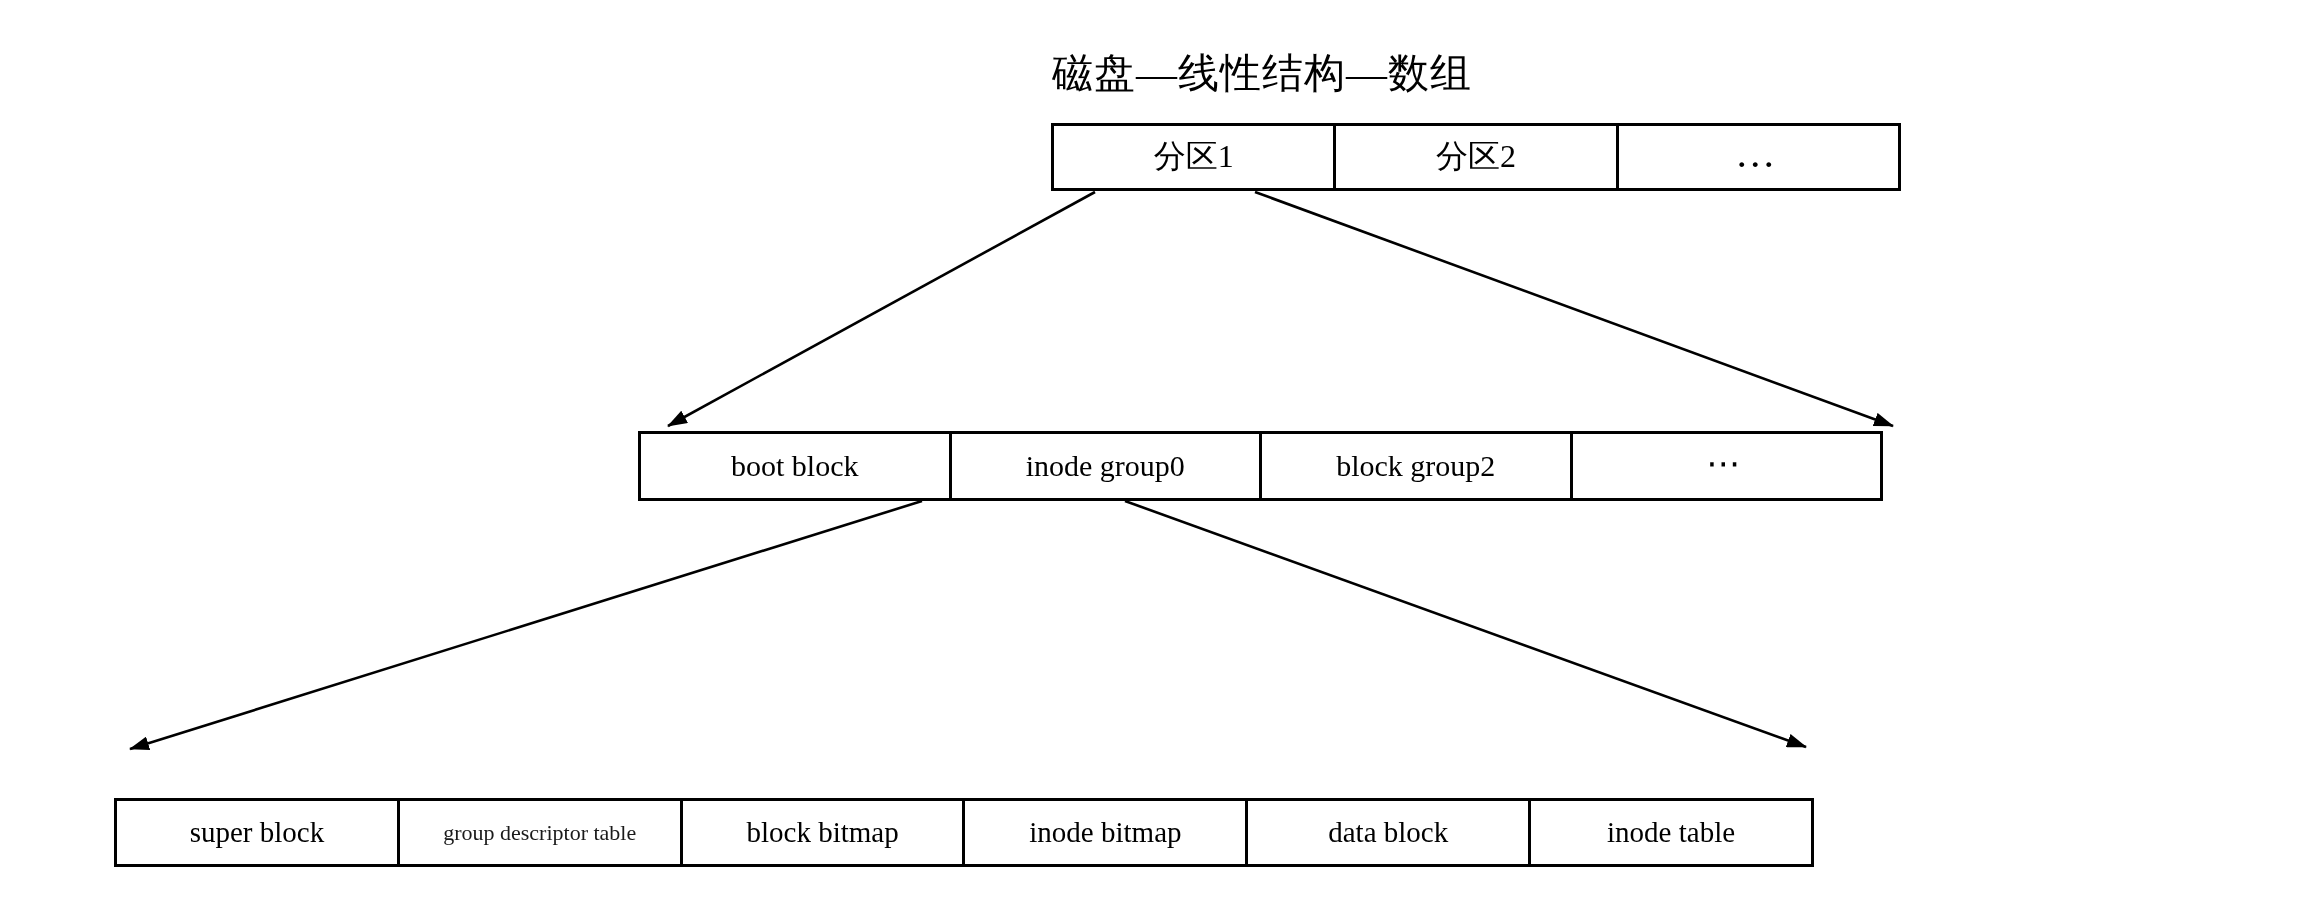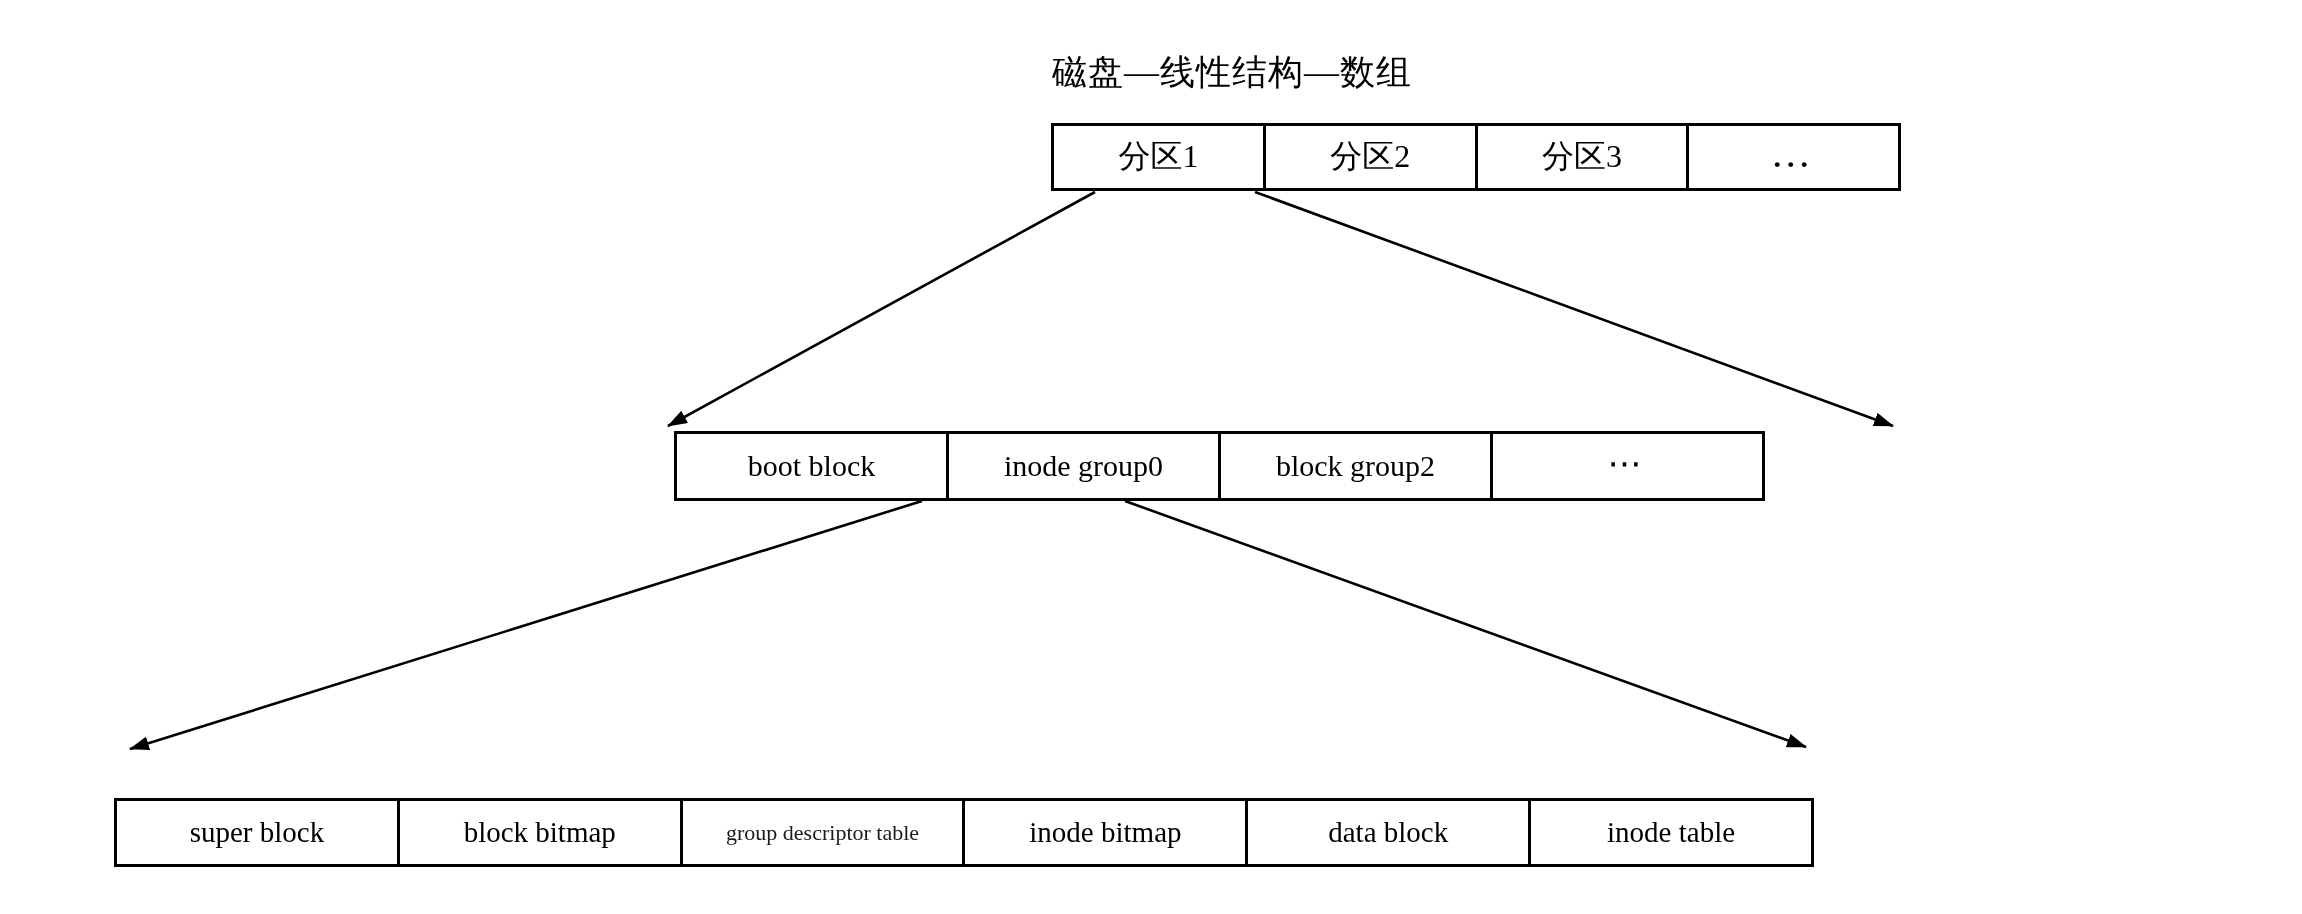--- a/index.html
+++ b/index.html
@@ -13,21 +13,21 @@
     height: 914px;
     background: #ffffff;
     font-family: "Liberation Serif", "DejaVu Serif", serif;
     color: #000000;
     overflow: hidden;
   }
   .title {
     position: absolute;
     left: 1052px;
     top: 52px;
-    font-size: 35px;
+    font-size: 41px;
     line-height: 42px;
     letter-spacing: 1px;
     white-space: nowrap;
     color: #000000;
   }
   .row {
     position: absolute;
     display: flex;
     box-sizing: border-box;
     border: 3px solid #000000;
@@ -47,23 +47,23 @@
     border-left: none;
   }
   .row1 {
     left: 1051px;
     top: 123px;
     width: 850px;
     height: 68px;
     font-size: 32px;
   }
   .row2 {
-    left: 674px;
+    left: 638px;
     top: 431px;
-    width: 1091px;
+    width: 1245px;
     height: 70px;
     font-size: 30px;
   }
   .row3 {
     left: 114px;
     top: 798px;
     width: 1700px;
     height: 69px;
     font-size: 29px;
   }
@@ -97,35 +97,34 @@
 </head>
 <body>
 
 <div class="canvas">
 
   <div class="title">磁盘—线性结构—数组</div>
 
   <div class="row row1">
     <div class="cell">分区1</div>
     <div class="cell">分区2</div>
-    <div class="cell">分区3</div>
     <div class="cell dots-base">...</div>
   </div>
 
   <div class="row row2">
     <div class="cell">boot block</div>
     <div class="cell">inode group0</div>
     <div class="cell">block group2</div>
     <div class="cell dots-mid">⋯</div>
   </div>
 
   <div class="row row3">
     <div class="cell">super block</div>
+    <div class="cell small">group descriptor table</div>
     <div class="cell">block bitmap</div>
-    <div class="cell small">group descriptor table</div>
     <div class="cell">inode bitmap</div>
     <div class="cell">data block</div>
     <div class="cell">inode table</div>
   </div>
 
   <svg class="arrow-layer" viewBox="0 0 2302 914" xmlns="http://www.w3.org/2000/svg" aria-hidden="true">
     <defs>
       <marker id="ah" markerUnits="userSpaceOnUse" markerWidth="20" markerHeight="14" refX="19" refY="7" orient="auto">
         <path d="M0,0 L20,7 L0,14 Z" fill="#000000"></path>
       </marker>

